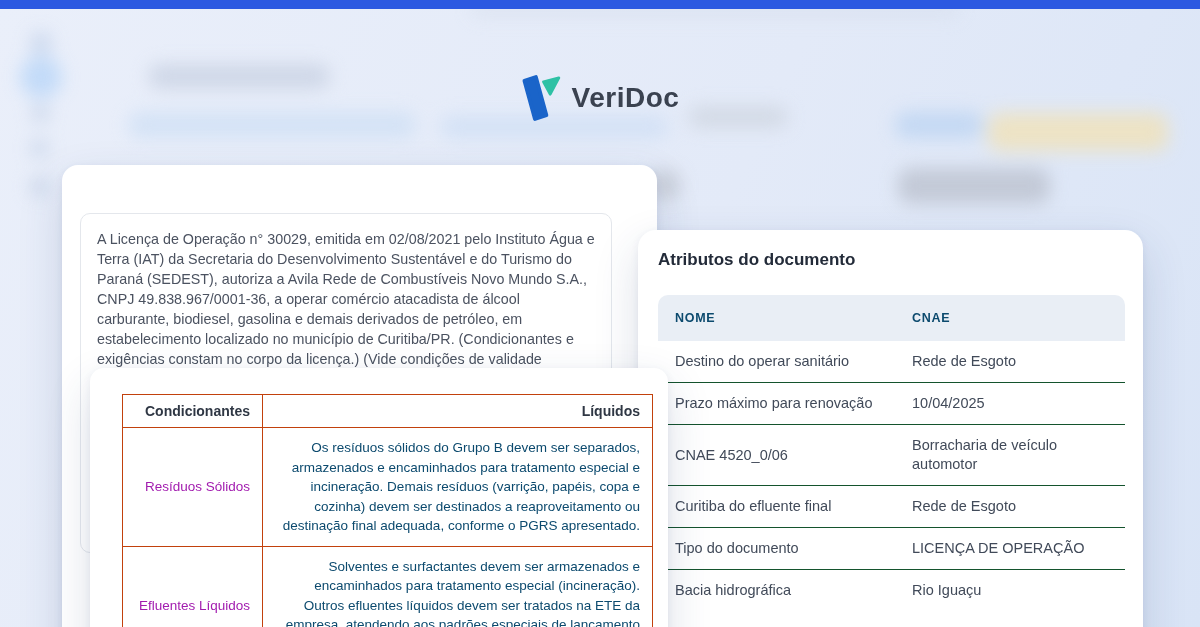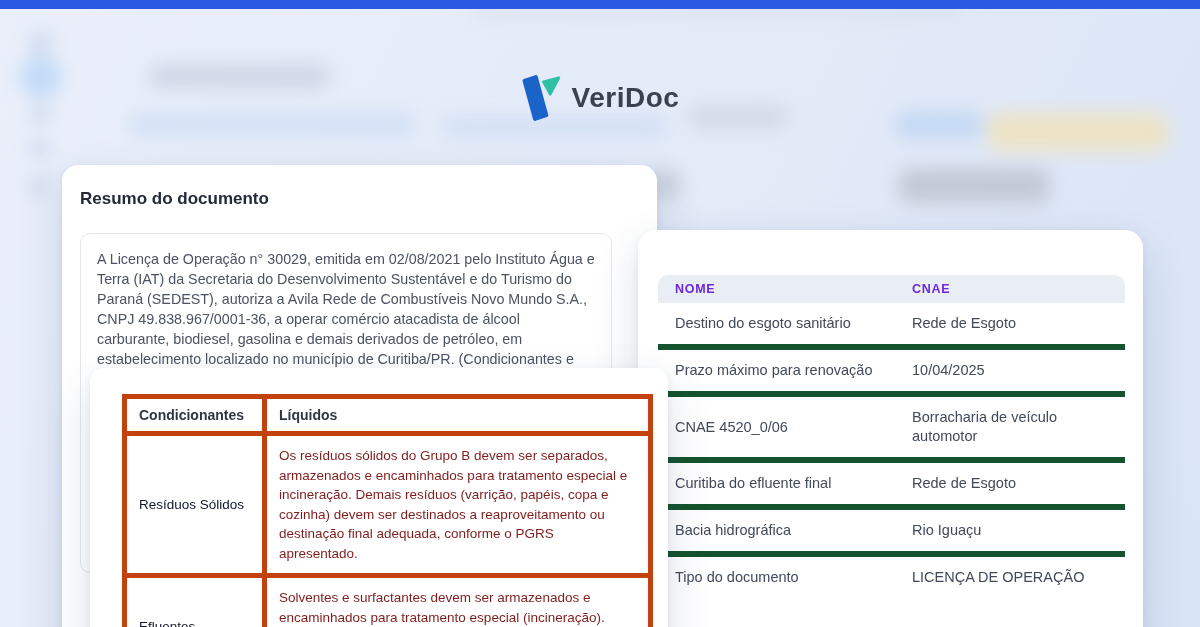--- a/index.html
+++ b/index.html
@@ -28,34 +28,34 @@
 
   .summary-card { left:62px; top:165px; width:595px; height:540px; border-radius:16px; padding:24px 18px; z-index:10; }
   .card-title { font-size:17px; font-weight:700; color:#232b39; }
   .summary-box { margin-top:24px; border:1px solid #e4e7ec; border-radius:10px; padding:15px 16px;
                  width:532px; height:340px; overflow:hidden; }
   .summary-box p { font-size:14.3px; line-height:20px; color:#4b5260; }
 
   .attr-card { left:638px; top:230px; width:505px; height:470px; border-radius:18px; padding:20px; z-index:20; }
   .attr-table-wrap { margin-top:25px; margin-left:0; width:467px; border-radius:10px; overflow:hidden; }
   .attr-table { width:100%; border-collapse:collapse; table-layout:fixed; }
-  .attr-table th { background:#e9eef5; height:28px; text-align:left; font-size:12.5px; font-weight:700;
-                   color:#6d28d9; letter-spacing:.7px; padding:0 0 0 17px; }
+  .attr-table th { background:#e9eef5; height:46px; text-align:left; font-size:12.5px; font-weight:700;
+                   color:#0c4a6e; letter-spacing:.7px; padding:0 0 0 17px; }
   .attr-table th.col-name { width:237px; }
   .attr-table td { font-size:14.5px; color:#414a59; line-height:19px; padding:11px 12px 11px 17px;
-                   border-top:6px solid #14532d; vertical-align:middle; background:#fff; }
+                   border-top:1px solid #14532d; vertical-align:middle; background:#fff; }
   .attr-table tr:first-child td { border-top:none; }
 
   .cond-card { left:90px; top:368px; width:578px; height:300px; border-radius:14px; padding:26px 15px 30px 32px; z-index:30; }
   .cond-table { width:531px; border-collapse:collapse; }
-  .cond-table th, .cond-table td { border:5px solid #c2410c; text-align:left; }
+  .cond-table th, .cond-table td { border:1px solid #c2410c; text-align:right; }
   .cond-table th { font-size:14px; font-weight:700; color:#2f3744; padding:8px 12px; height:32px; }
   .cond-table th.col-cond { width:140px; }
-  .cond-table td { font-size:13.5px; color:#7f1d1d; line-height:19.5px; padding:10px 12px; vertical-align:middle; }
-  .cond-table td.cond-name { color:#0f172a; }
+  .cond-table td { font-size:13.5px; color:#0c4a6e; line-height:19.5px; padding:10px 12px; vertical-align:middle; }
+  .cond-table td.cond-name { color:#a21caf; }
 </style>
 </head>
 <body>
 
 <div class="bg-layer">
   <div class="blob" style="left:470px;top:0;width:490px;height:18px;background:#d4dbe9;opacity:.55;"></div>
   <div class="blob round" style="left:30px;top:32px;width:22px;height:22px;background:#c3d2ea;"></div>
   <div class="blob round" style="left:20px;top:56px;width:42px;height:42px;background:#b9d6f8;"></div>
   <div class="blob round" style="left:31px;top:104px;width:19px;height:19px;background:#c6d3e8;"></div>
   <div class="blob round" style="left:30px;top:139px;width:19px;height:19px;background:#c6d3e8;"></div>
@@ -76,59 +76,59 @@
   <span>
     <svg width="42" height="48" viewBox="0 0 44 48">
       <polygon points="4,6 16,2 27,42 15,46" fill="#1a64c9" stroke="#1a64c9" stroke-width="4" stroke-linejoin="round"></polygon>
       <polygon points="24,7 40,3 31,20" fill="#2ec1a5" stroke="#2ec1a5" stroke-width="3" stroke-linejoin="round"></polygon>
     </svg>
   </span>
   <span class="logo-text">VeriDoc</span>
 </div>
 
 <div class="card summary-card">
-  <div class="card-title">Resumo do documento</div>
   <div class="summary-box">
     <p>A Licença de Operação n° 30029, emitida em 02/08/2021 pelo Instituto Água e Terra (IAT) da Secretaria do Desenvolvimento Sustentável e do Turismo do Paraná (SEDEST), autoriza a Avila Rede de Combustíveis Novo Mundo S.A., CNPJ 49.838.967/0001-36, a operar comércio atacadista de álcool carburante, biodiesel, gasolina e demais derivados de petróleo, em estabelecimento localizado no município de Curitiba/PR. (Condicionantes e exigências constam no corpo da licença.) (Vide condições de validade abaixo.) A validade está condicionada ao cumprimento das condicionantes.</p>
   </div>
 </div>
 
 <div class="card attr-card">
+  <div class="card-title">Atributos do documento</div>
   <div class="attr-table-wrap">
     <table class="attr-table">
       <thead>
         <tr>
           <th class="col-name">NOME</th>
           <th>CNAE</th>
         </tr>
       </thead>
       <tbody>
         <tr>
-          <td>Destino do esgoto sanitário</td>
+          <td>Destino do operar sanitário</td>
           <td>Rede de Esgoto</td>
         </tr>
         <tr>
           <td>Prazo máximo para renovação</td>
           <td>10/04/2025</td>
         </tr>
         <tr>
           <td>CNAE 4520_0/06</td>
           <td>Borracharia de veículo automotor</td>
         </tr>
         <tr>
           <td>Curitiba do efluente final</td>
           <td>Rede de Esgoto</td>
         </tr>
         <tr>
+          <td>Tipo do documento</td>
+          <td>LICENÇA DE OPERAÇÃO</td>
+        </tr>
+        <tr>
           <td>Bacia hidrográfica</td>
           <td>Rio Iguaçu</td>
-        </tr>
-        <tr>
-          <td>Tipo do documento</td>
-          <td>LICENÇA DE OPERAÇÃO</td>
         </tr>
       </tbody>
     </table>
   </div>
 </div>
 
 <div class="card cond-card">
   <table class="cond-table">
     <thead>
       <tr>

